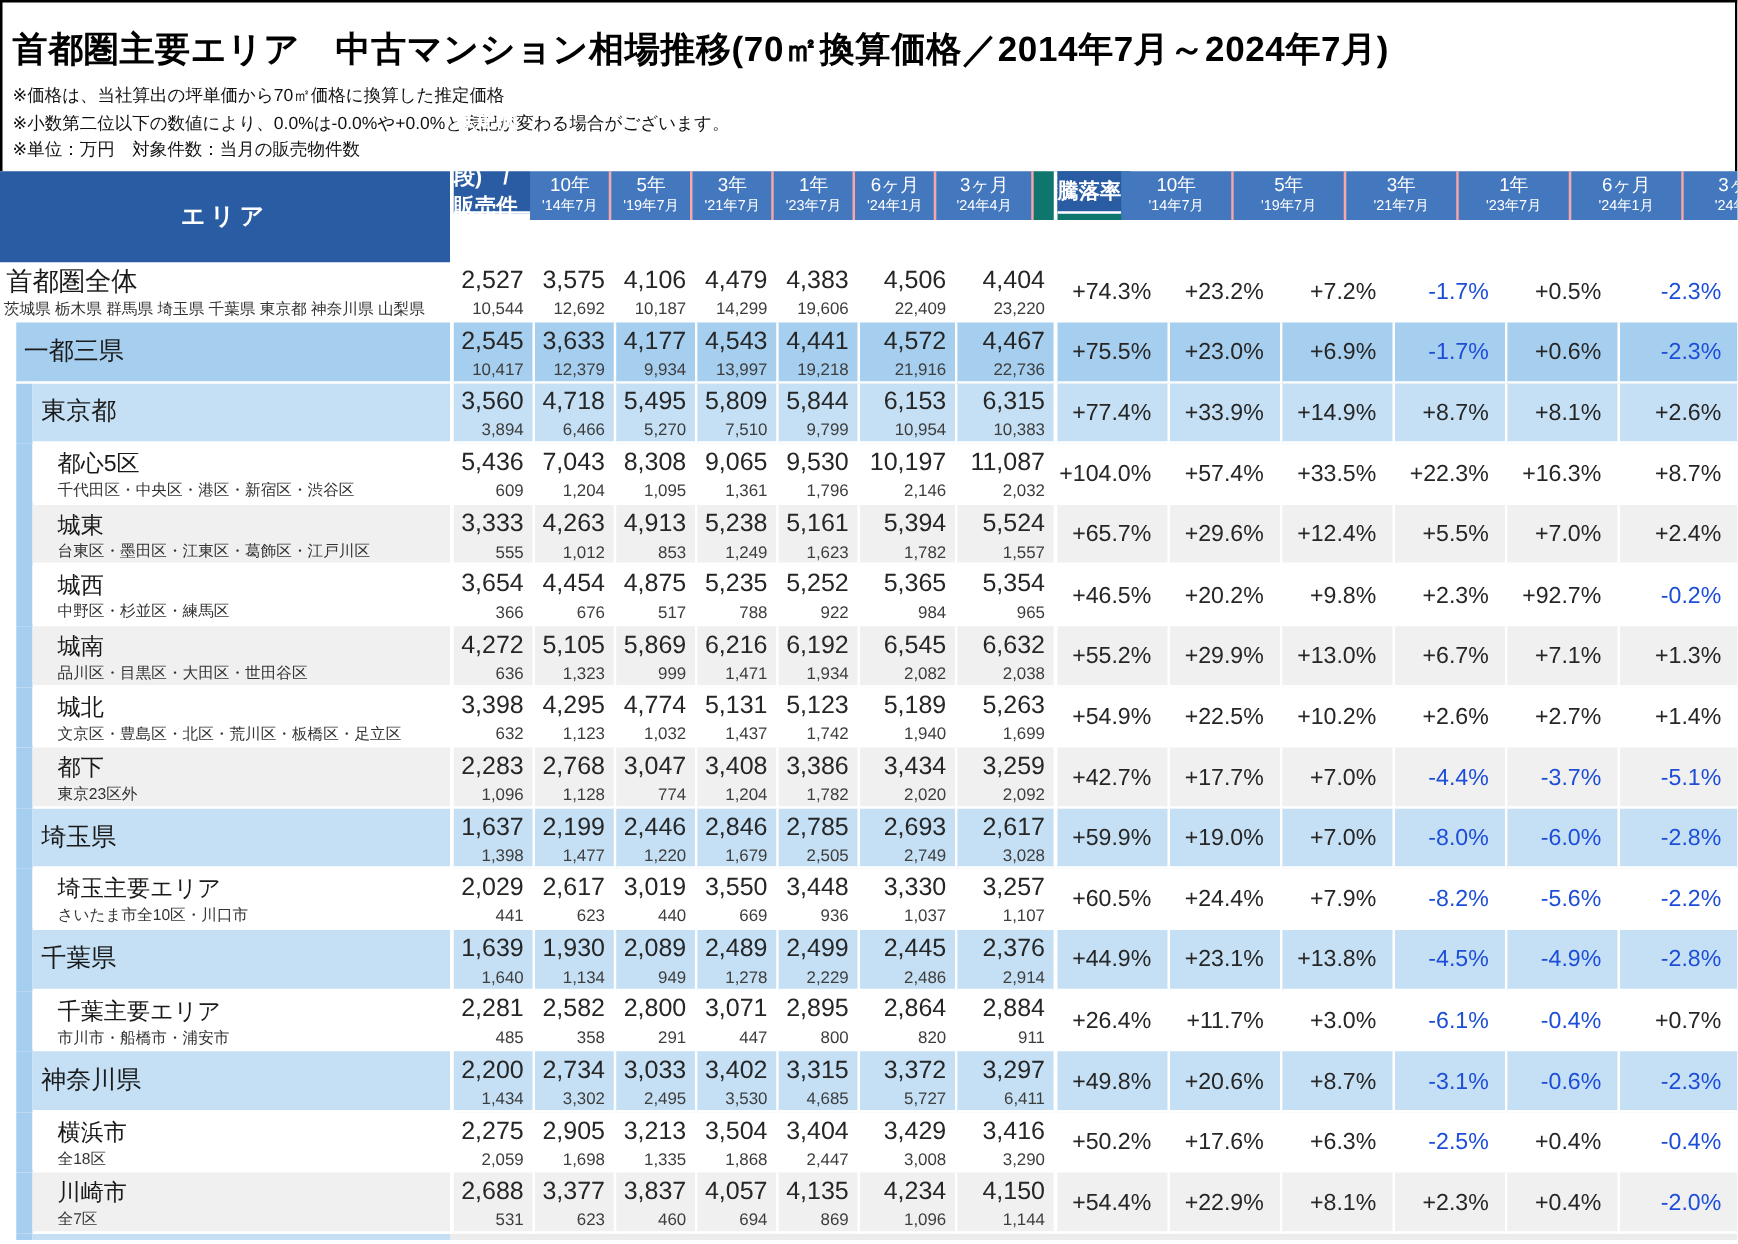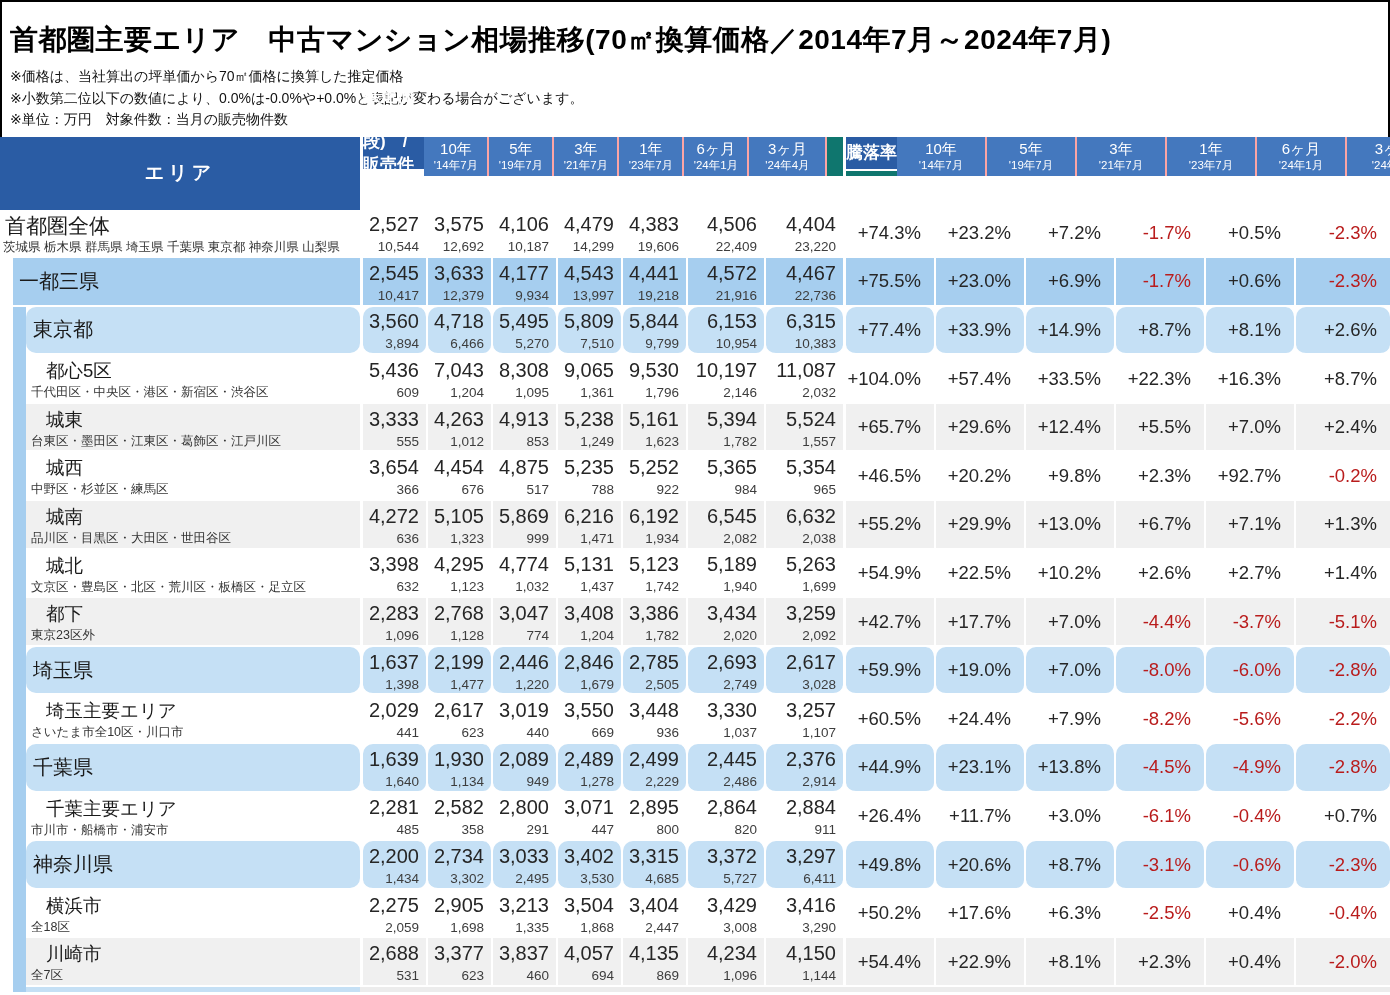--- a/index.html
+++ b/index.html
@@ -53,47 +53,47 @@
   .strip13 { width: 13px; flex: none; background: #A6CEEF; margin-bottom: -2px; }
   .acont { flex: 1; overflow: hidden; }
   .acont.center { display: flex; align-items: center; }
   .aname { font-size: 20px; color: #1a1a1a; line-height: 27px; white-space: nowrap; }
   .asub  { font-size: 12.5px; color: #333; line-height: 16px; white-space: nowrap; }
   .acont.lv0 .aname { font-size: 21px; padding-left: 5px; padding-top: 2px; }
   .acont.lv0 .asub  { padding-left: 3px; }
   .acont.lv1 .aname { padding-left: 6px; }
   .acont.lv2 .aname { padding-left: 7px; }
   .acont.lv3 .aname { font-size: 18.5px; padding-left: 20px; padding-top: 2px; }
-  .acont.lv3 .asub  { padding-left: 5px; }
+  .acont.lv3 .asub  { padding-left: 20px; }
 
   .pcell {
     flex: none; border-right: 2px solid #fff; border-bottom: 2px solid #fff;
     display: flex; flex-direction: column; justify-content: center;
     text-align: right; padding-right: 7px;
   }
   .pcell .pv { font-size: 20px; line-height: 28px; color: #262626; }
   .pcell .cv { font-size: 13.5px; line-height: 17px; color: #3d3d3d; }
   .pc0,.pc1,.pc2,.pc3,.pc4 { width: 65px; }
   .pc5 { width: 78px; }
   .pc6 { width: 77px; border-right: none; }
 
   .rcell {
     flex: none; border-right: 2px solid #fff; border-bottom: 2px solid #fff;
     display: flex; align-items: center; justify-content: flex-end;
     padding-right: 13px; font-size: 18.5px; color: #262626;
   }
   .rc0,.rc1,.rc2,.rc3,.rc4 { width: 90px; }
   .rc5 { width: 94px; border-right: none; }
-  .rcell.neg { color: #b91c1c; }
+  .rcell.neg { color: #1d4ed8; }
 
   
   .bg-w  { background: #ffffff; }
   .bg-g  { background: #F0F0F0; }
   .bg-b1 { background: #A6CEEF; }
-  .bg-b2 { background: #C5E0F5; border-radius: 10px; }
+  .bg-b2 { background: #C5E0F5; }
 
   
   .sliver { display: flex; height: 5px; overflow: hidden; }
   .sliver .s-area { width: 360px; flex: none; display: flex; }
   .sliver .s-rest { flex: 1; background: #ECECEC; }
 </style>
 </head>
 <body>
 
 <div class="page">

